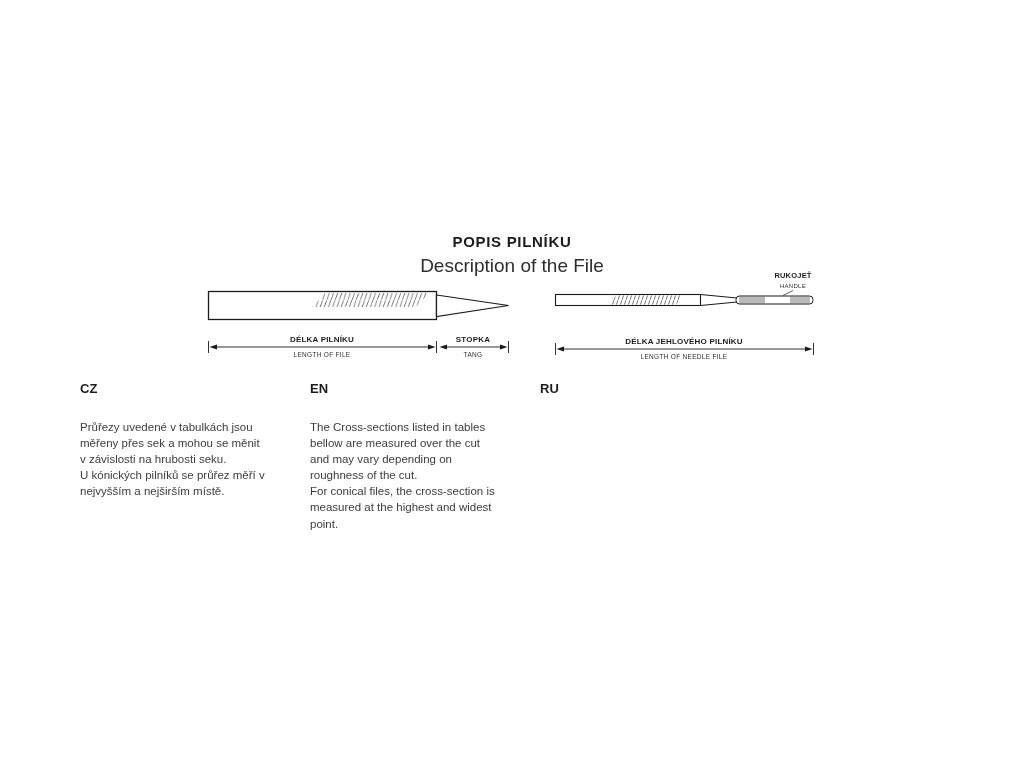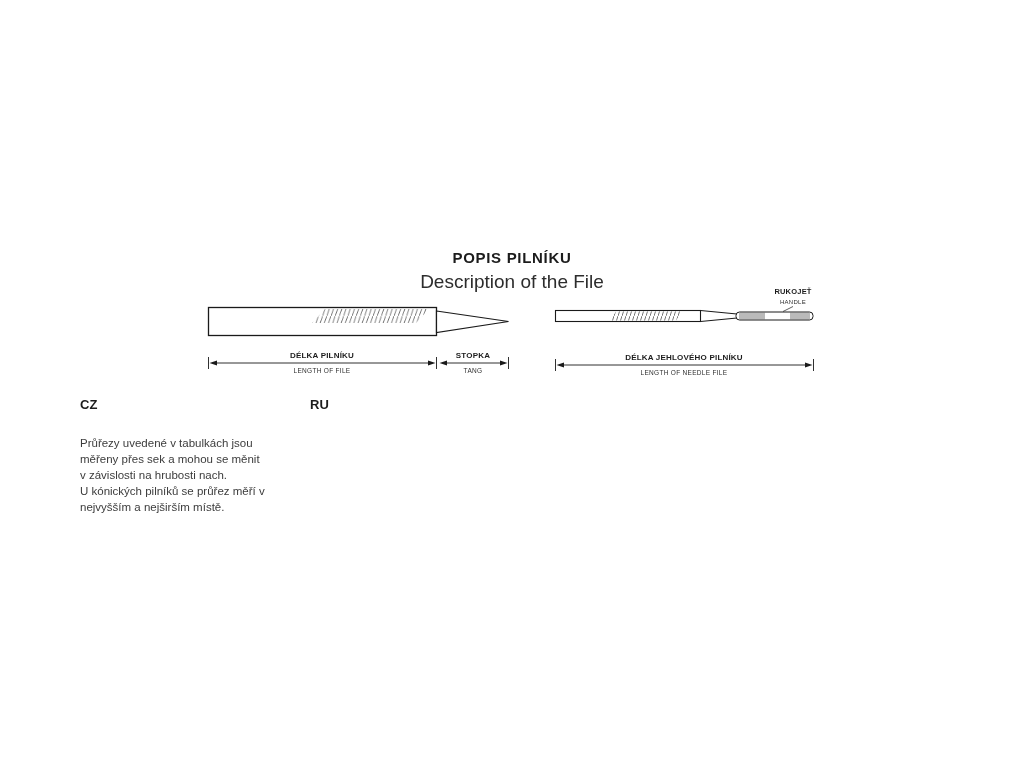--- a/index.html
+++ b/index.html
@@ -3,21 +3,20 @@
 <meta charset="utf-8">
 <style>
   html, body { margin: 0; padding: 0; background: #ffffff; }
   .page {
     position: relative;
     width: 1024px;
     height: 572px;
     background: #ffffff;
     font-family: "Liberation Sans", sans-serif;
     overflow: hidden;
-    margin-top: 16px;
   }
   .title-block {
     position: absolute;
     top: 233px;
     left: 0;
     width: 100%;
     text-align: center;
   }
   .title-block h1 {
     margin: 0;
@@ -141,21 +140,26 @@
       <polygon points="6.5,85 14,82.6 14,87.4"></polygon>
       <polygon points="262.5,85 255,82.6 255,87.4"></polygon>
     </g>
     <text class="dim-primary" text-anchor="middle" x="134" y="80">DÉLKA JEHLOVÉHO PILNÍKU</text>
     <text class="dim-secondary" text-anchor="middle" x="134" y="95">LENGTH OF NEEDLE FILE</text>
   </svg>
 
   <div class="notes">
     <div class="note-col">
       <h2>CZ</h2>
-      <p>Průřezy uvedené v tabulkách jsou měřeny přes sek a mohou se měnit v závislosti na hrubosti nach.
+      <p>Průřezy uvedené v tabulkách jsou měřeny přes sek a mohou se měnit v závislosti na hrubosti seku.
 U kónických pilníků se průřez měří v nejvyšším a nejširším místě.</p>
+    </div>
+    <div class="note-col">
+      <h2>EN</h2>
+      <p>The Cross-sections listed in tables bellow are measured over the cut and may vary depending on roughness of the cut.
+For conical files, the cross-section is measured at the highest and widest point.</p>
     </div>
     <div class="note-col">
       <h2>RU</h2>
     </div>
   </div>
 
 </div>
 
 </body></html>

